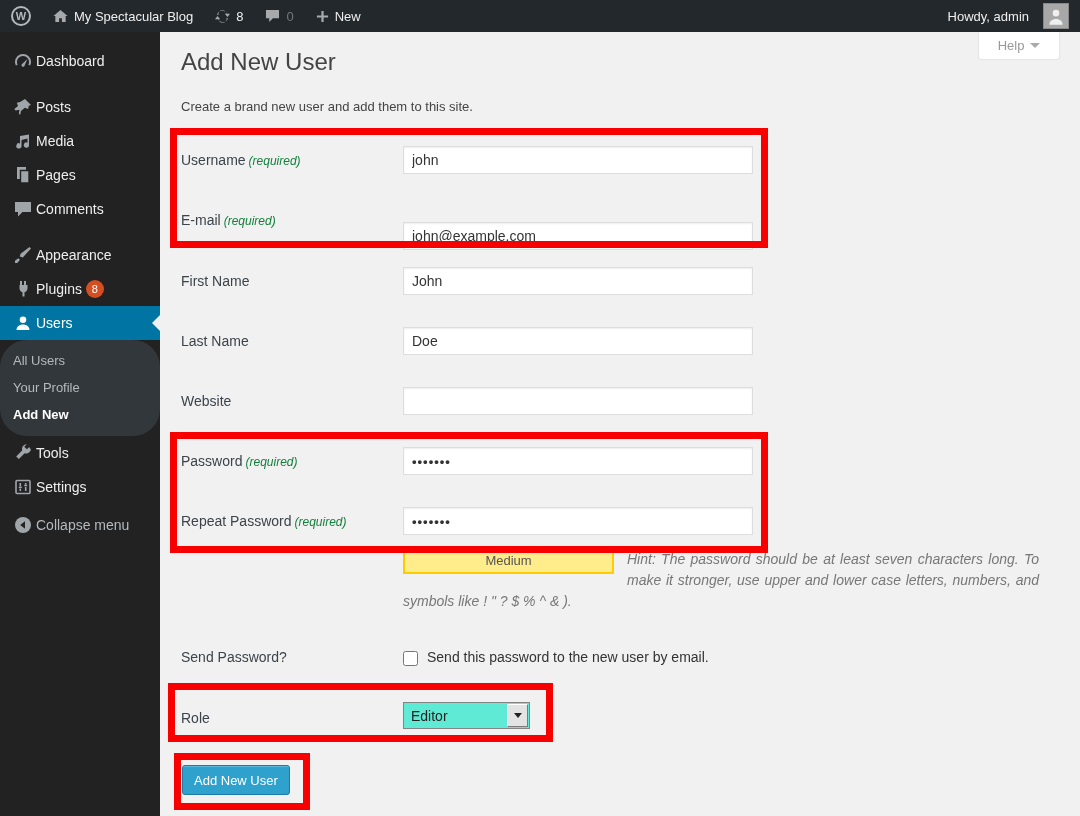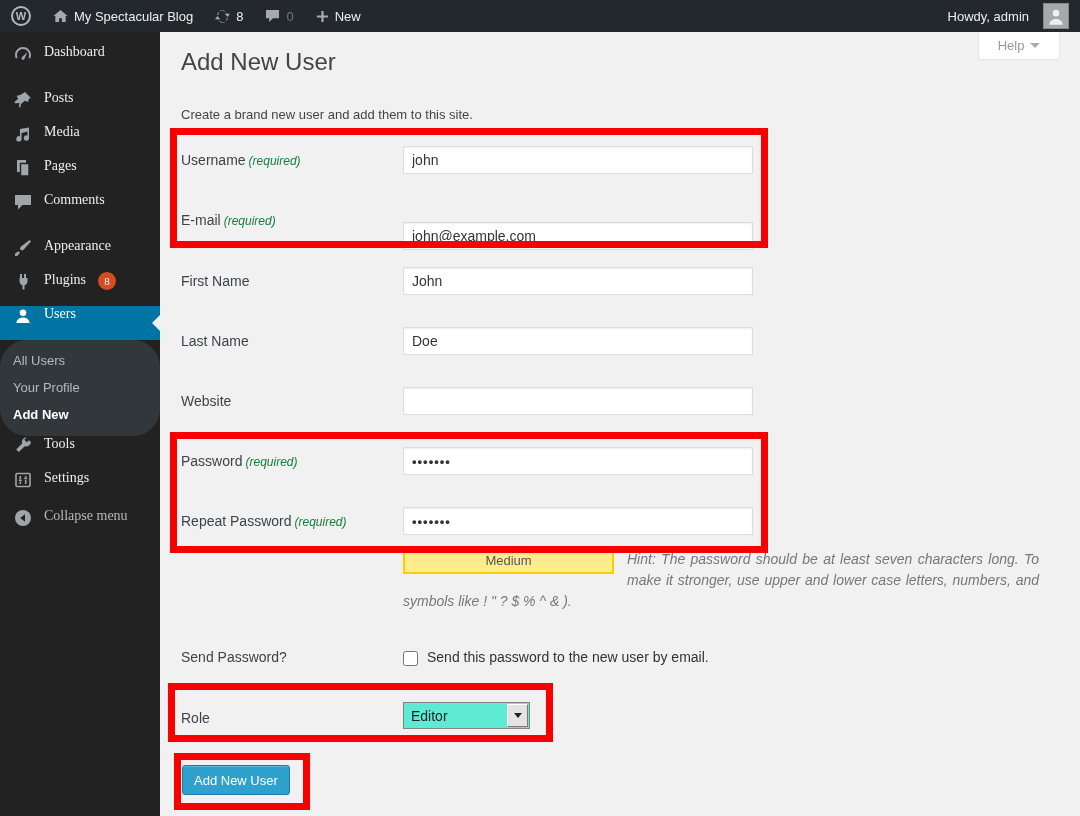--- a/index.html
+++ b/index.html
@@ -30,22 +30,22 @@
     width:26px; height:26px; background:#a8a8a8; margin-left:8px;
     display:flex; align-items:flex-end; justify-content:center; overflow:hidden;
     border:1px solid #888;
   }
   
   #sidebar {
     position:absolute; left:0; top:32px; width:160px; height:784px;
     background:#222; color:#eee; font-size:14px;
   }
   .menu-item {
-    position:relative; height:34px; display:flex; 
-    padding-left:12px; gap:10px; cursor:pointer; color:#eee;font-family:Liberation Serif, serif;
+    position:relative; height:34px; display:flex; align-items:center;
+    padding-left:12px; gap:2px; cursor:pointer; color:#eee;
   }
   .menu-item .mi-icon { width:22px; display:flex; justify-content:center; color:#a0a5aa; }
   .menu-gap { height:12px; }
   .menu-item.active { background:#0074a2; color:#fff; }
   .menu-item.active .mi-icon { color:#fff; }
   .current-arrow {
     position:absolute; right:0; top:50%; margin-top:-8px; width:0; height:0;
     border-top:8px solid transparent; border-bottom:8px solid transparent;
     border-right:8px solid #f1f1f1;
   }
@@ -66,21 +66,21 @@
     position:absolute; right:20px; top:0; width:82px; height:28px;
     background:#fff; border:1px solid #e5e5e5; border-top:none;
     border-radius:0 0 3px 3px; color:#999; font-size:13px;
     display:flex; align-items:center; justify-content:center; gap:6px; cursor:pointer;
   }
   .help-caret {
     width:0; height:0; border-left:5px solid transparent; border-right:5px solid transparent;
     border-top:5px solid #aaa;
   }
   #page-title { position:absolute; left:21px; top:16px; font-size:24px; font-weight:400; color:#444; }
-  #page-subtitle { position:absolute; left:21px; top:75px; font-size:13px; color:#444; }
+  #page-subtitle { position:absolute; left:21px; top:67px; font-size:13px; color:#444; }
   .f-label { position:absolute; left:21px; font-size:14px; color:#3c434a; }
   .req { font-style:italic; font-size:12px; color:#15803d; margin-left:3px; font-weight:normal; }
   .f-input {
     position:absolute; left:243px; width:350px; height:28px;
     background:#fff; border:1px solid #ddd; padding:0 8px; font-size:14px;
     color:#333; font-family:"Liberation Sans", sans-serif;
     box-shadow:inset 0 1px 2px rgba(0,0,0,.07);
   }
   .pw { letter-spacing:1px; font-size:13px; font-weight:bold; }
   #strength {

